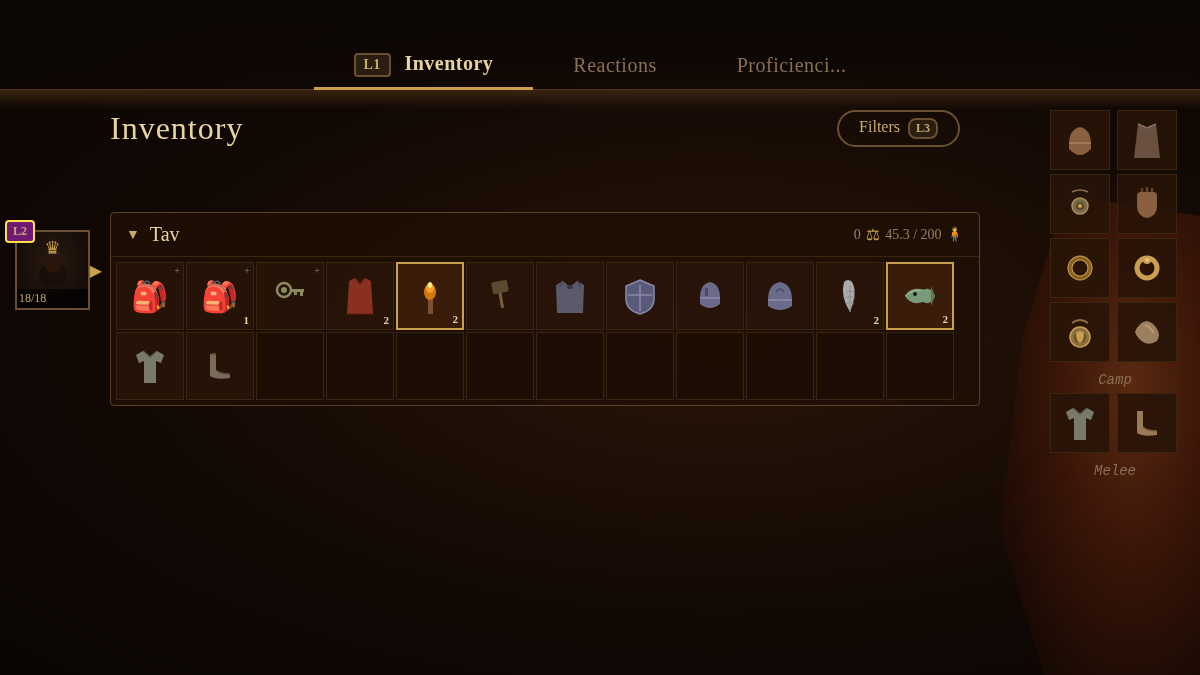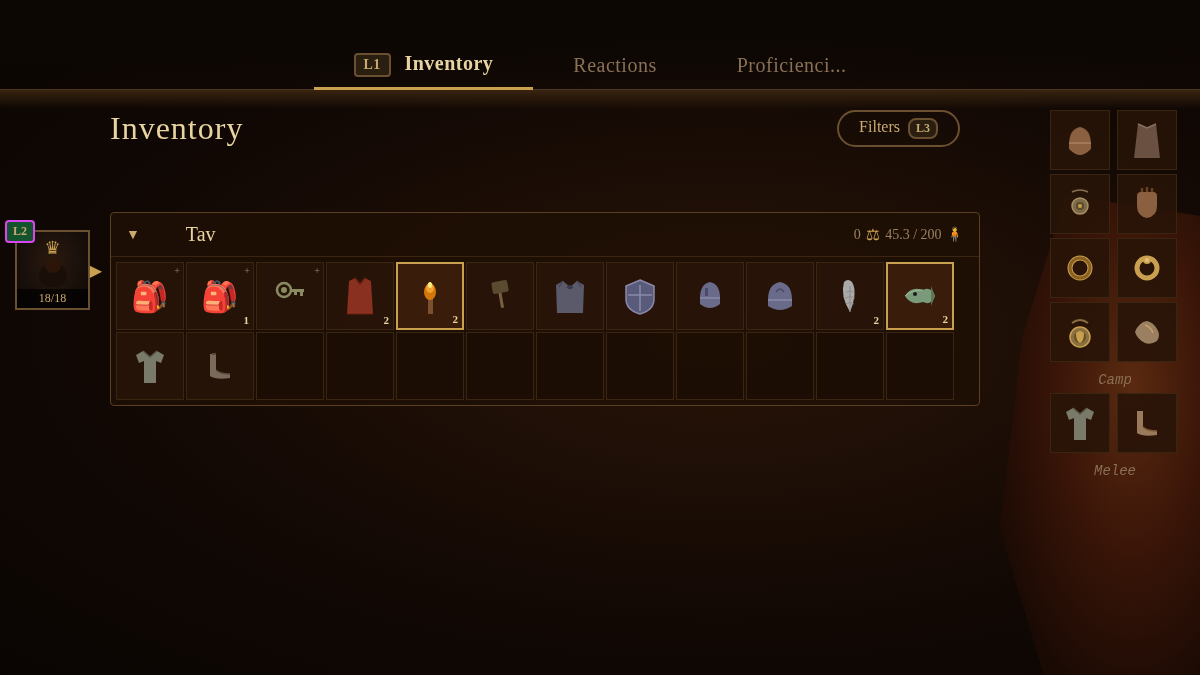--- a/index.html
+++ b/index.html
@@ -120,22 +120,22 @@
       position: absolute;
       left: 15px;
       top: 230px;
       z-index: 20;
     }
 
     .portrait-badge {
       position: absolute;
       top: -10px;
       left: -10px;
-      background: #14532d;
-      border: 2px solid #d946ef;
+      background: #701a75;
+      border: 2px solid #fde047;
       border-radius: 4px;
       padding: 2px 6px;
       font-size: 12px;
       font-weight: bold;
       color: #c9a96e;
       z-index: 21;
     }
 
     .portrait-frame {
       width: 75px;
@@ -173,21 +173,21 @@
       color: #c9a050;
       font-size: 16px;
     }
 
     .portrait-count {
       position: absolute;
       bottom: 0;
       left: 0;
       right: 0;
       background: rgba(0,0,0,0.7);
-      text-align: center;
+      text-align: left;
       font-size: 12px;
       color: #c9a96e;
       padding: 2px;
     }
 
     
     .main-content {
       position: absolute;
       top: 110px;
       left: 110px;
@@ -256,21 +256,20 @@
 
     .char-arrow {
       color: #c9a96e;
       font-size: 14px;
     }
 
     .char-name {
       font-size: 20px;
       color: #e8d4a0;
       flex: 1;
-      margin-left: 36px;
     }
 
     .char-weight {
       display: flex;
       align-items: center;
       gap: 5px;
       font-size: 14px;
       color: #9a8060;
     }
 

